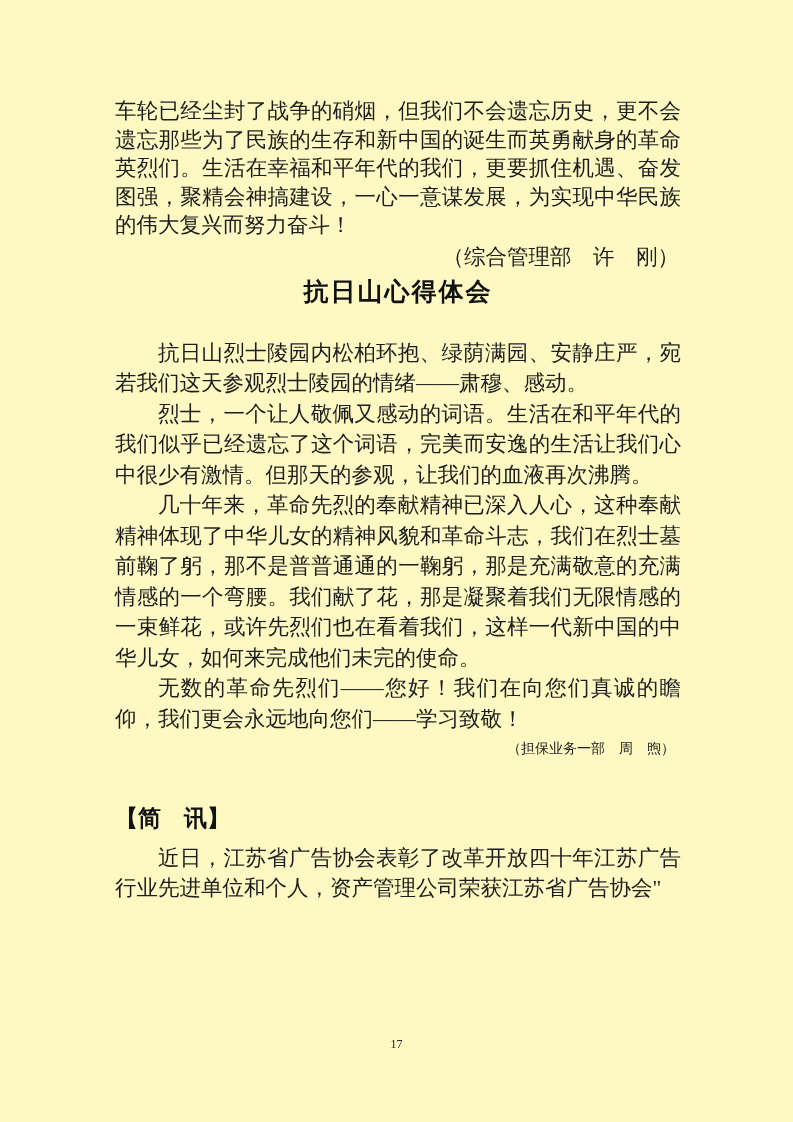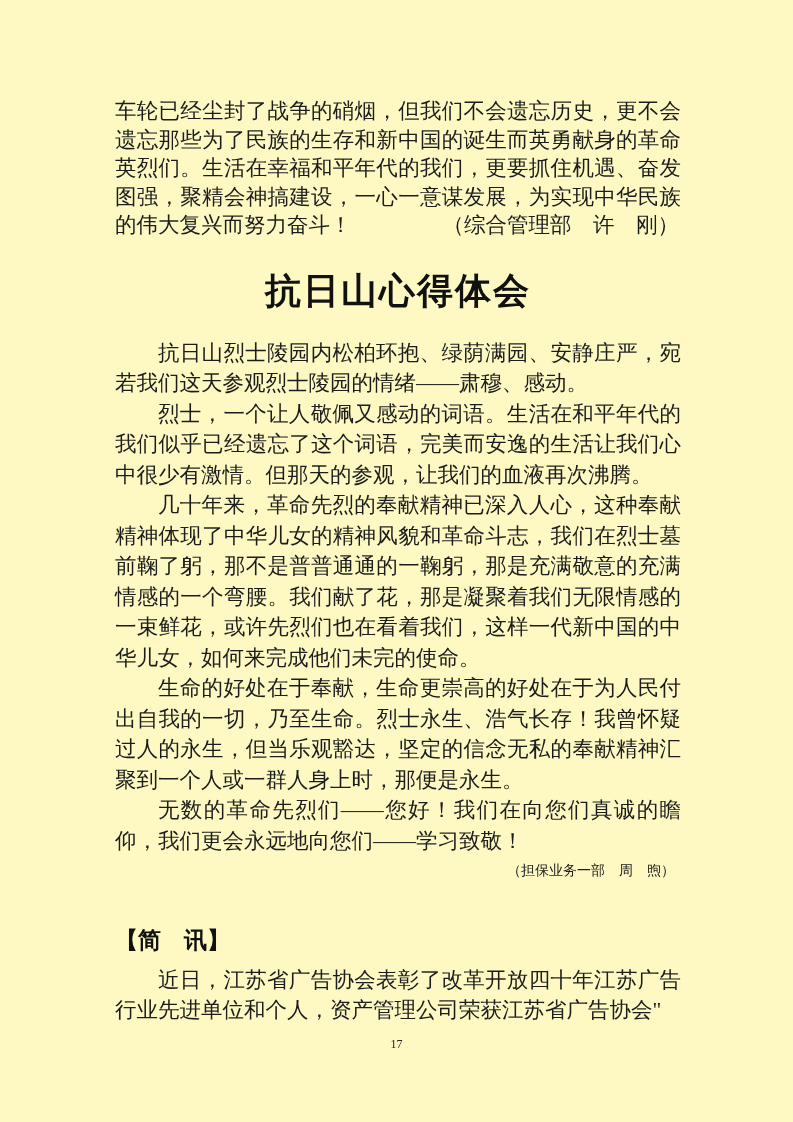--- a/index.html
+++ b/index.html
@@ -30,25 +30,26 @@
     margin: 0;
     color: #1c1c1c;
   }
   .body-text.continued {
     text-indent: 0;
     line-height: 28.5px;
   }
   .inline-sig {
     float: right;
     padding-right: 2px;
+    margin-top: 32px;
   }
   .article-title {
     font-family: "Liberation Sans", "DejaVu Sans", sans-serif;
     font-weight: 600;
-    font-size: 36px;
+    font-size: 25px;
     line-height: 32px;
     text-align: center;
     letter-spacing: 2px;
     margin: 35px 0 31px 0;
     color: #111111;
   }
   .signature-line {
     font-family: "Liberation Serif", "DejaVu Serif", serif;
     font-size: 14px;
     line-height: 30.5px;
@@ -83,21 +84,20 @@
 <div class="page">
   <div class="content">
 
     <p class="body-text continued"><span>车轮已经尘封了战争的硝烟，但我们不会遗忘历史，更不会遗忘那些为了民族的生存和新中国的诞生而英勇献身的革命英烈们。生活在幸福和平年代的我们，更要抓住机遇、奋发图强，聚精会神搞建设，一心一意谋发展，为实现中华民族的伟大复兴而努力奋斗！</span><span class="inline-sig">（综合管理部　许　刚）</span></p>
 
     <h1 class="article-title">抗日山心得体会</h1>
 
     <p class="body-text">抗日山烈士陵园内松柏环抱、绿荫满园、安静庄严，宛若我们这天参观烈士陵园的情绪——肃穆、感动。</p>
     <p class="body-text">烈士，一个让人敬佩又感动的词语。生活在和平年代的我们似乎已经遗忘了这个词语，完美而安逸的生活让我们心中很少有激情。但那天的参观，让我们的血液再次沸腾。</p>
     <p class="body-text">几十年来，革命先烈的奉献精神已深入人心，这种奉献精神体现了中华儿女的精神风貌和革命斗志，我们在烈士墓前鞠了躬，那不是普普通通的一鞠躬，那是充满敬意的充满情感的一个弯腰。我们献了花，那是凝聚着我们无限情感的一束鲜花，或许先烈们也在看着我们，这样一代新中国的中华儿女，如何来完成他们未完的使命。</p>
-    <p class="body-text">生命的好处在于奉献，生命更崇高的好处在于为人民付出自我的一切，乃至生命。烈士永生、浩气长存！我曾怀疑过人的永生，但当乐观豁达，坚定的信念无私的奉献精神汇聚到一个人或一群人身上时，那便是永生。</p>
     <p class="body-text">无数的革命先烈们——您好！我们在向您们真诚的瞻仰，我们更会永远地向您们——学习致敬！</p>
 
     <p class="signature-line">（担保业务一部　周　煦）</p>
 
     <h2 class="briefs-heading">【简　讯】</h2>
 
     <p class="body-text">近日，江苏省广告协会表彰了改革开放四十年江苏广告行业先进单位和个人，资产管理公司荣获江苏省广告协会"</p>
 
   </div>
 

